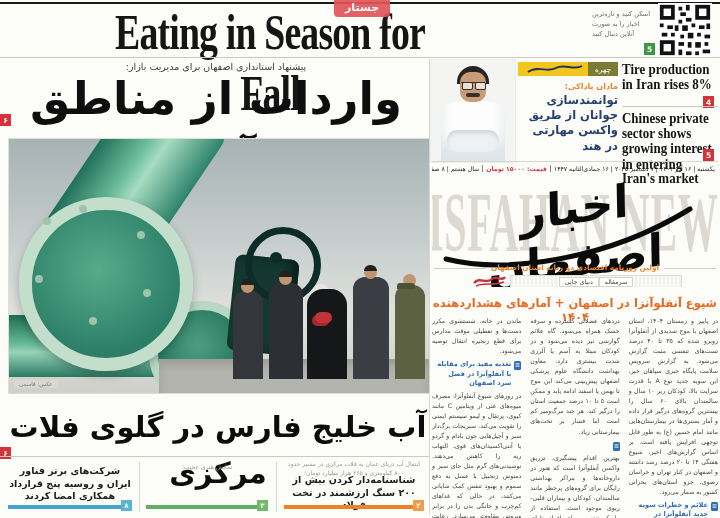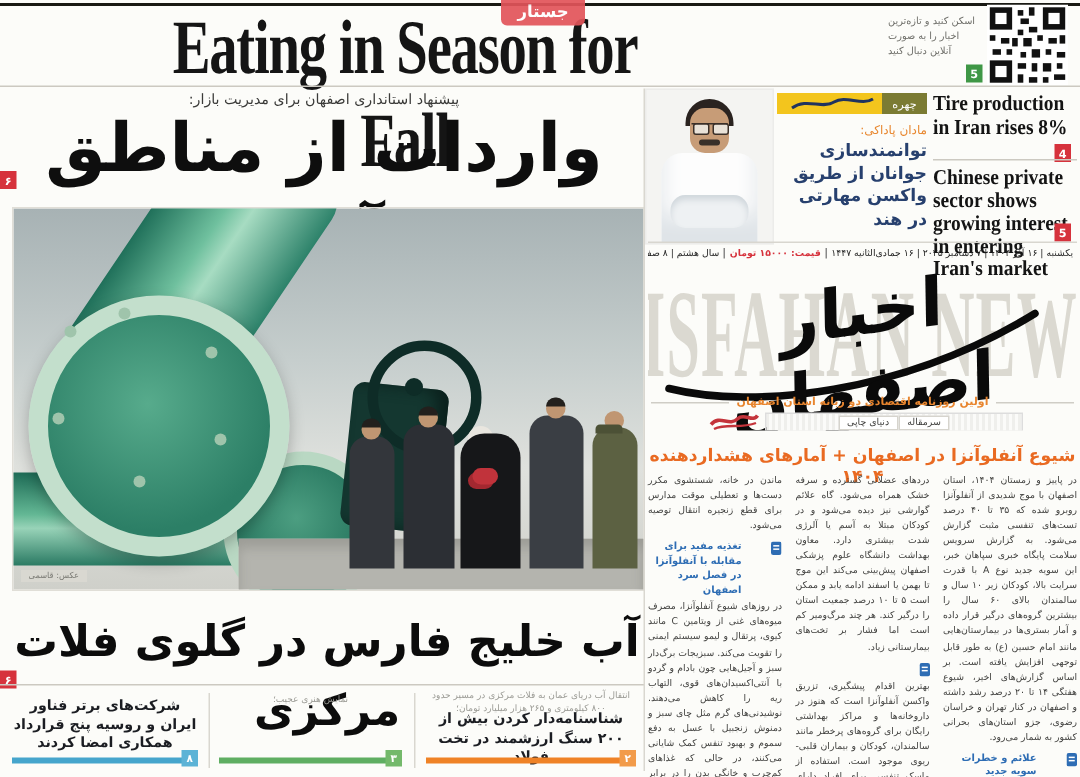--- a/index.html
+++ b/index.html
@@ -43,21 +43,21 @@
   #p-eyeR{position:absolute;left:44px;top:22px;width:9px;height:6px;border:1.3px solid #3a2f28;border-radius:2px;background:#e9e2d8;}
   #p-mustache{position:absolute;left:35px;top:33px;width:14px;height:4px;background:#38302a;border-radius:2px;}
   #p-shirt{position:absolute;left:10px;top:42px;width:64px;height:60px;background:#fdfdfd;border-radius:14px 14px 0 0;box-shadow:inset 0 -18px 14px #dfe4e8;}
   #p-arms{position:absolute;left:16px;top:70px;width:52px;height:22px;background:#eef1f3;border-radius:10px;box-shadow:inset 0 3px 4px #cfd6db;}
 
   
   #ribbon{left:518px;top:62px;width:100px;height:14px;background:#f3c51d;}
   #ribbon-box{position:absolute;right:0;top:0;width:30px;height:14px;background:#7b7b33;color:#fff;
     font-size:7.5px;display:flex;align-items:center;justify-content:center;}
   #ribbon-sig{position:absolute;left:8px;top:1px;}
-  #quote-name{left:518px;top:82px;width:100px;text-align:right;font-size:8px;font-weight:normal;color:#e8872f;}
+  #quote-name{left:518px;top:82px;width:100px;text-align:right;font-size:8px;font-weight:bold;color:#e8872f;}
   #quote-text{left:518px;top:93px;width:100px;text-align:right;font-size:11.5px;font-weight:bold;
     color:#27406e;line-height:1.32;}
 
   
   .brief{position:absolute;left:622px;width:96px;font-family:"Liberation Serif",serif;font-weight:bold;
     font-size:13.5px;line-height:1.08;color:#141414;transform:scale(.96,1.05);transform-origin:left top;}
   #brief-0{top:62px;}
   #brief-1{top:111px;}
   #badge-b0{left:703px;top:96px;}
   #badge-b1{left:703px;top:149px;}
@@ -85,21 +85,21 @@
     background:repeating-linear-gradient(90deg,#efefec 0 2px,#fbfbf9 2px 4px);
     display:flex;direction:rtl;align-items:center;justify-content:center;gap:0;}
   #tabs span{background:#fff;border:1px solid #d6d4cd;font-size:6.3px;color:#3c3c3a;padding:0 5px;line-height:8px;}
   #tabs-mark{position:absolute;left:40px;top:98px;}
 
   
   #flu-headline{left:432px;top:296px;width:286px;text-align:center;font-size:11.5px;font-weight:bold;color:#e96a22;}
   #flu-cols{left:432px;top:316px;width:286px;height:198px;display:flex;direction:rtl;gap:9px;}
   .fcol{flex:1;direction:rtl;}
   .fcol p{margin:0 0 4px;font-size:6.2px;line-height:1.62;text-align:justify;color:#3f3f3d;}
-  .subhead{display:flex;direction:rtl;gap:20px;margin:3px 0 2px;color:#2e6db4;font-weight:bold;
+  .subhead{display:flex;direction:rtl;gap:3px;margin:3px 0 2px;color:#2e6db4;font-weight:bold;
     font-size:6.6px;line-height:1.45;align-items:flex-start;}
   .subhead svg{flex:0 0 auto;margin-top:1px;}
 
   
   #photo{left:8px;top:138px;width:420px;height:254px;border:1px solid #e0ded7;overflow:hidden;
     background:linear-gradient(180deg,#a7b2b4 0%,#c6cecd 40%,#dfe1dd 68%,#cfd0ca 100%);}
   #pipe-a{position:absolute;left:64px;top:-58px;width:104px;height:230px;border-radius:20px;
     background:linear-gradient(90deg,#20705a,#6fc09e 40%,#a7dcc2 55%,#2d826a);transform:rotate(34deg);}
   #flange-a{position:absolute;left:10px;top:58px;width:148px;height:148px;border-radius:50%;
     background:radial-gradient(circle at 45% 40%,#57ab8c,#2c7f66 70%);border:13px solid #c3dfcc;box-shadow:0 4px 10px rgba(0,0,0,.25);}

